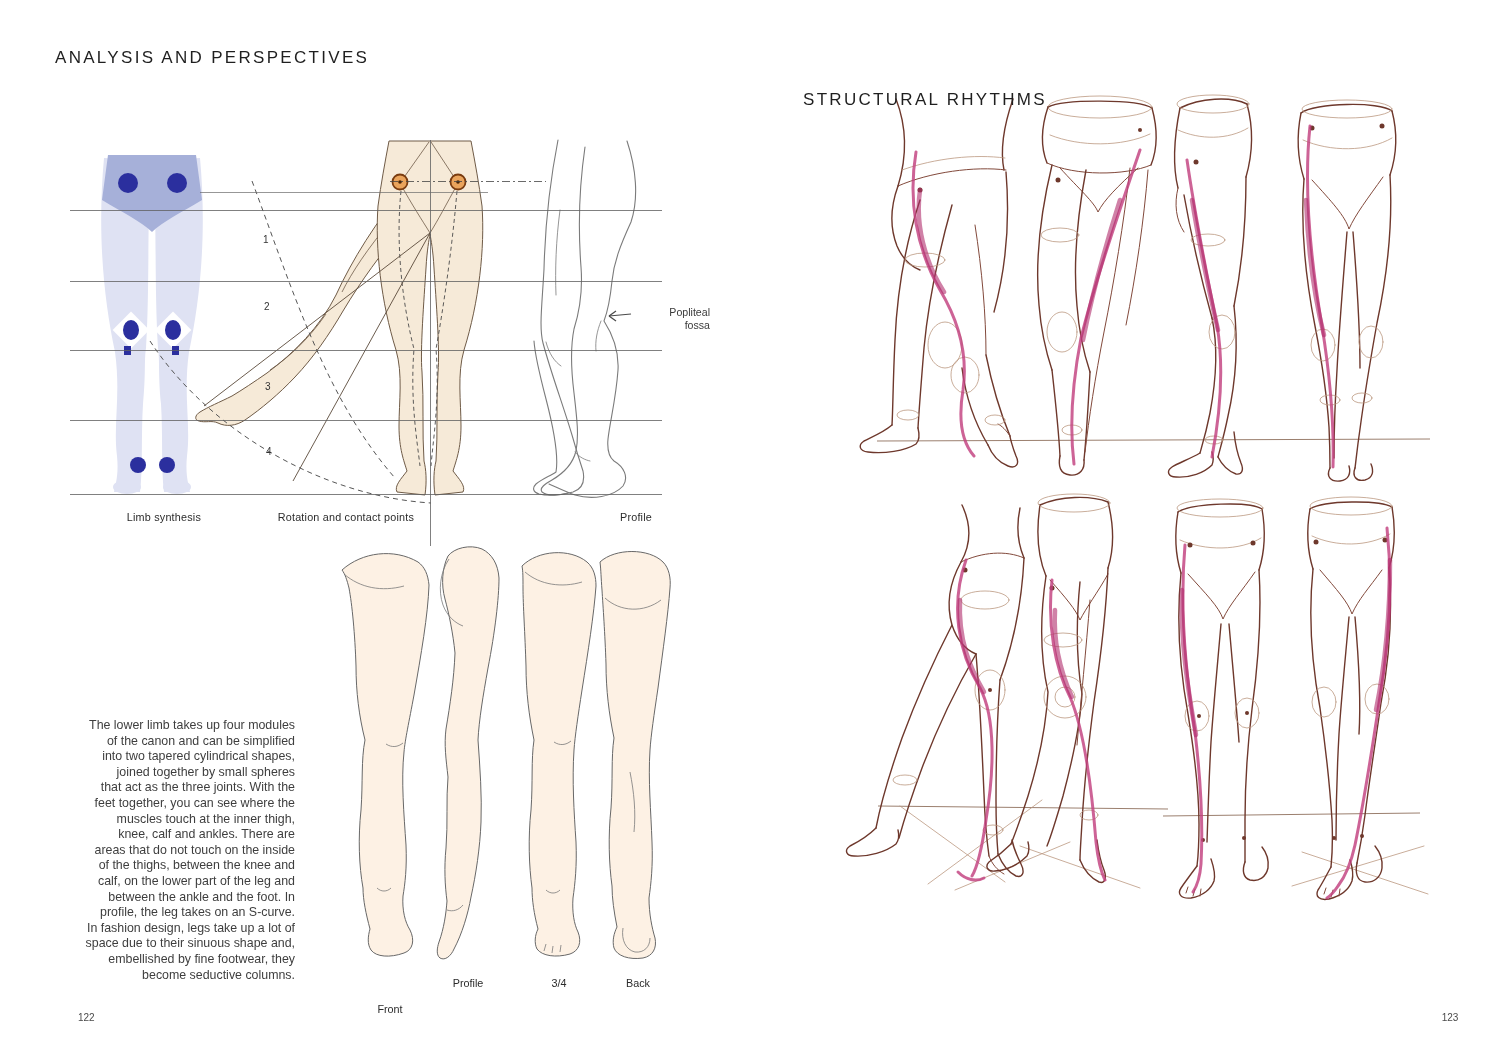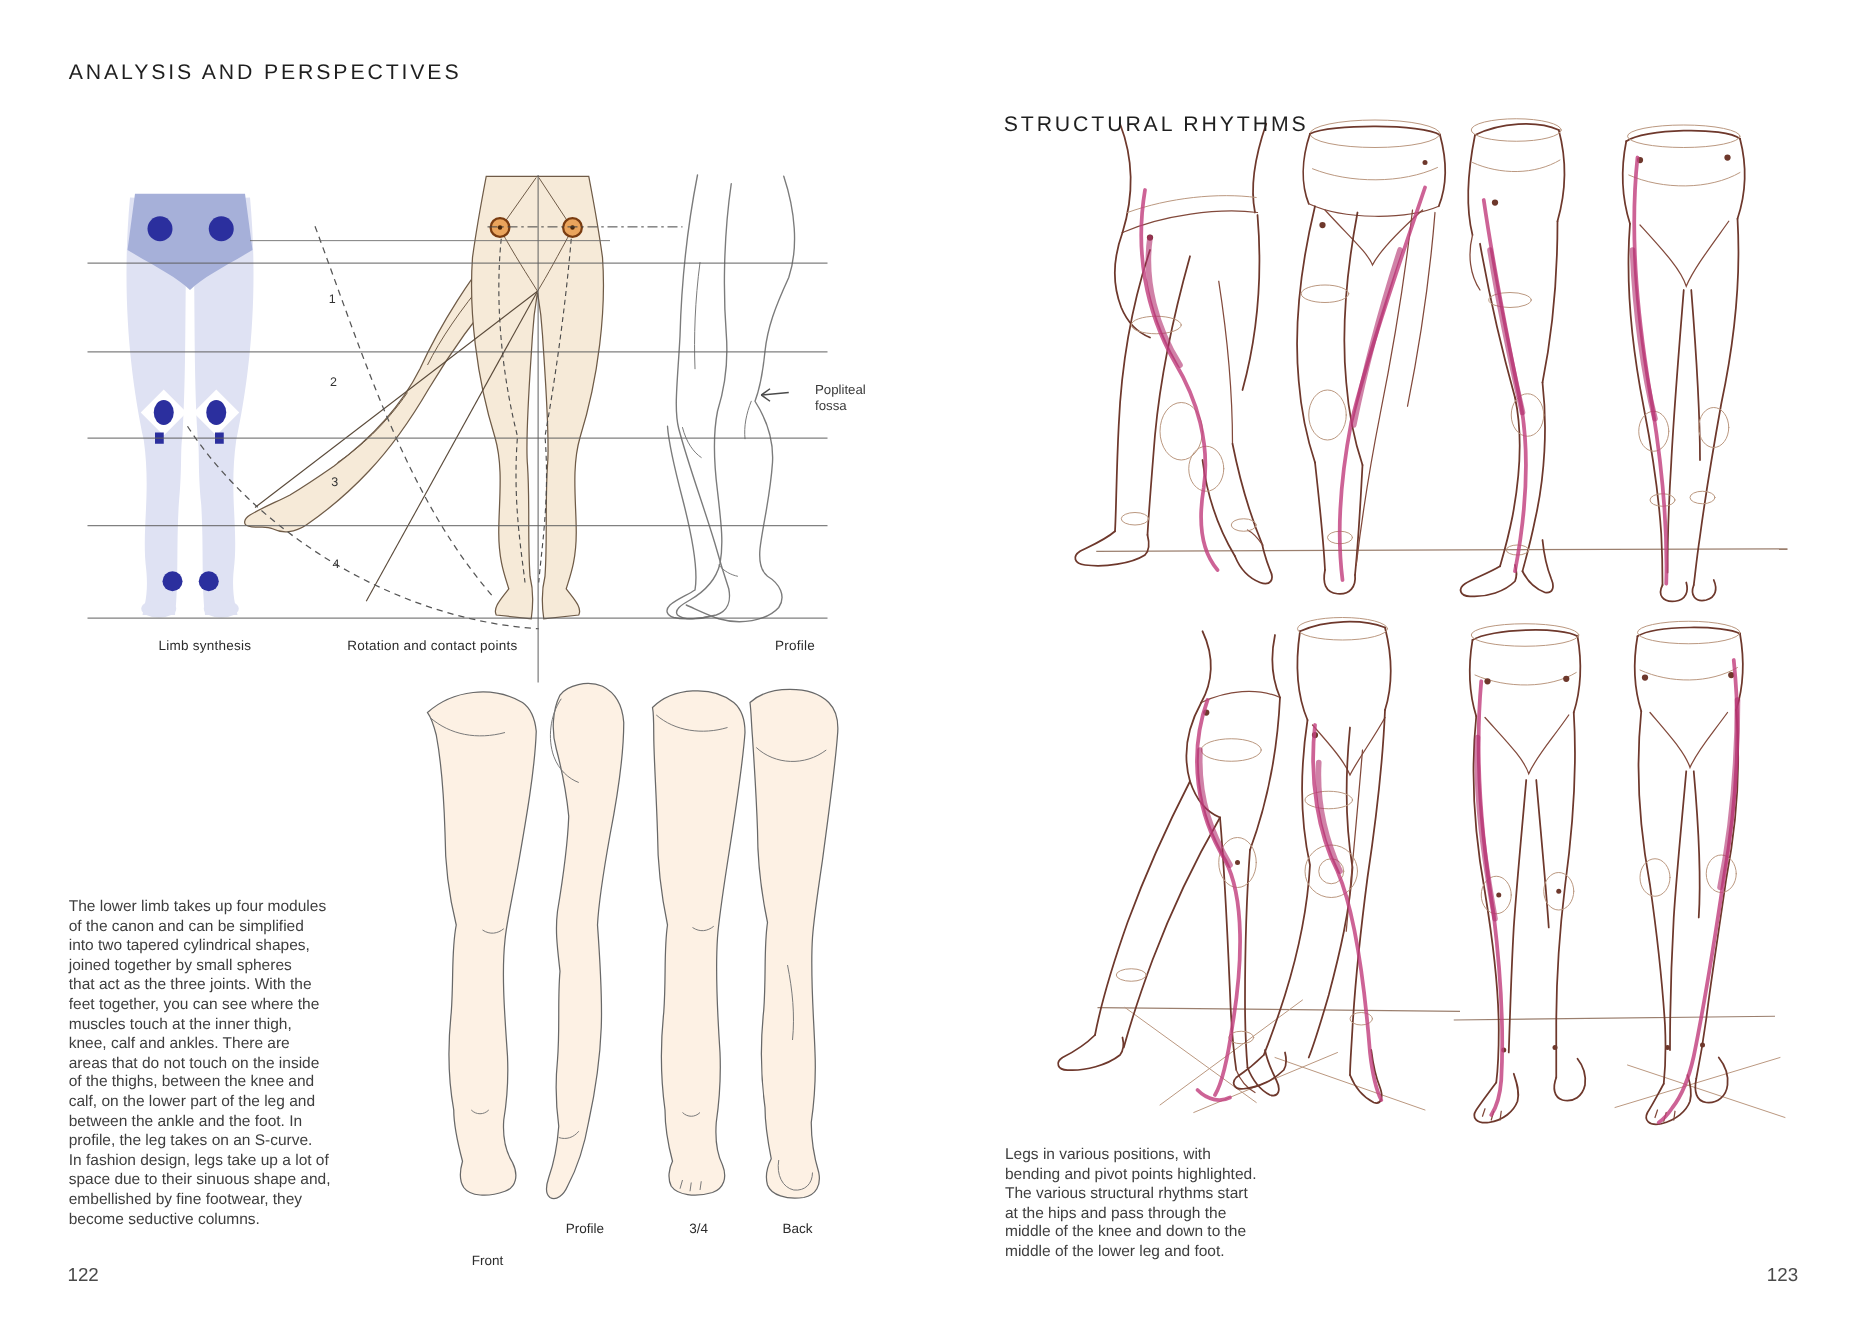--- a/index.html
+++ b/index.html
@@ -1,35 +1,35 @@
 <!DOCTYPE html>
 <html><head>
 <meta charset="utf-8">
 <style>
   html,body{margin:0;padding:0;background:#e9e9e9;}
   .spread{
     position:relative;width:1500px;height:1061px;background:#ffffff;
     font-family:"Liberation Sans",sans-serif;overflow:hidden;
   }
-  .t{position:absolute;color:#2b2b2b;}
+  .t{position:absolute;color:#2b2b2b;text-align:right;}
   .page-title{
     font-size:17px;letter-spacing:2.3px;font-weight:500;color:#1f1f1f;
   }
   .fig-caption{
     font-size:10.8px;color:#2b2b2b;text-align:right;letter-spacing:.2px;
   }
   .view-label{font-size:10.8px;color:#2b2b2b;text-align:center;}
   .body-text{
     font-size:12.4px;line-height:15.6px;color:#3e3e3e;white-space:pre-line;
   }
   .rot-num{font-size:10px;color:#333;}
   .annot{
     font-size:10.6px;line-height:13px;color:#3a3a3a;margin-left:16px;
   }
-  .page-num{font-size:15px;color:#4a4a4a;}
+  .page-num{font-size:10px;color:#4a4a4a;margin-left:24px;}
   svg{position:absolute;left:0;top:0;}
   .mline{stroke:#606060;stroke-width:1;stroke-opacity:.8;}
   .ink{stroke:#6e382c;stroke-width:1.4;fill:none;stroke-linecap:round;}
   .ink2{stroke:#82493b;stroke-width:1;fill:none;stroke-linecap:round;}
   .con{stroke:#bb9880;stroke-width:.8;fill:none;stroke-linecap:round;}
   .pink{stroke:#c2417f;stroke-width:3;fill:none;opacity:.82;stroke-linecap:round;}
   .pink2{stroke:#b02d6d;stroke-width:4.5;fill:none;opacity:.6;stroke-linecap:round;}
   .dot{fill:#6e382c;}
   .skin{fill:#f6ead8;stroke:#6f5b47;stroke-width:1;}
   .skin-d{stroke:#6f5b47;stroke-width:.8;fill:none;}
@@ -371,23 +371,17 @@
 knee, calf and ankles. There are
 areas that do not touch on the inside
 of the thighs, between the knee and
 calf, on the lower part of the leg and
 between the ankle and the foot. In
 profile, the leg takes on an S-curve.
 In fashion design, legs take up a lot of
 space due to their sinuous shape and,
 embellished by fine footwear, they
 become seductive columns.</div>
-  <div class="t body-text" style="left:804px;top:916px;width:250px;">Legs in various positions, with
-bending and pivot points highlighted.
-The various structural rhythms start
-at the hips and pass through the
-middle of the knee and down to the
-middle of the lower leg and foot.</div>
 
   <div class="t page-num" style="left:54px;top:1012px;">122</div>
   <div class="t page-num" style="left:1408px;top:1012px;width:36px;text-align:center;">123</div>
 
 </div>
 
 </body></html>

